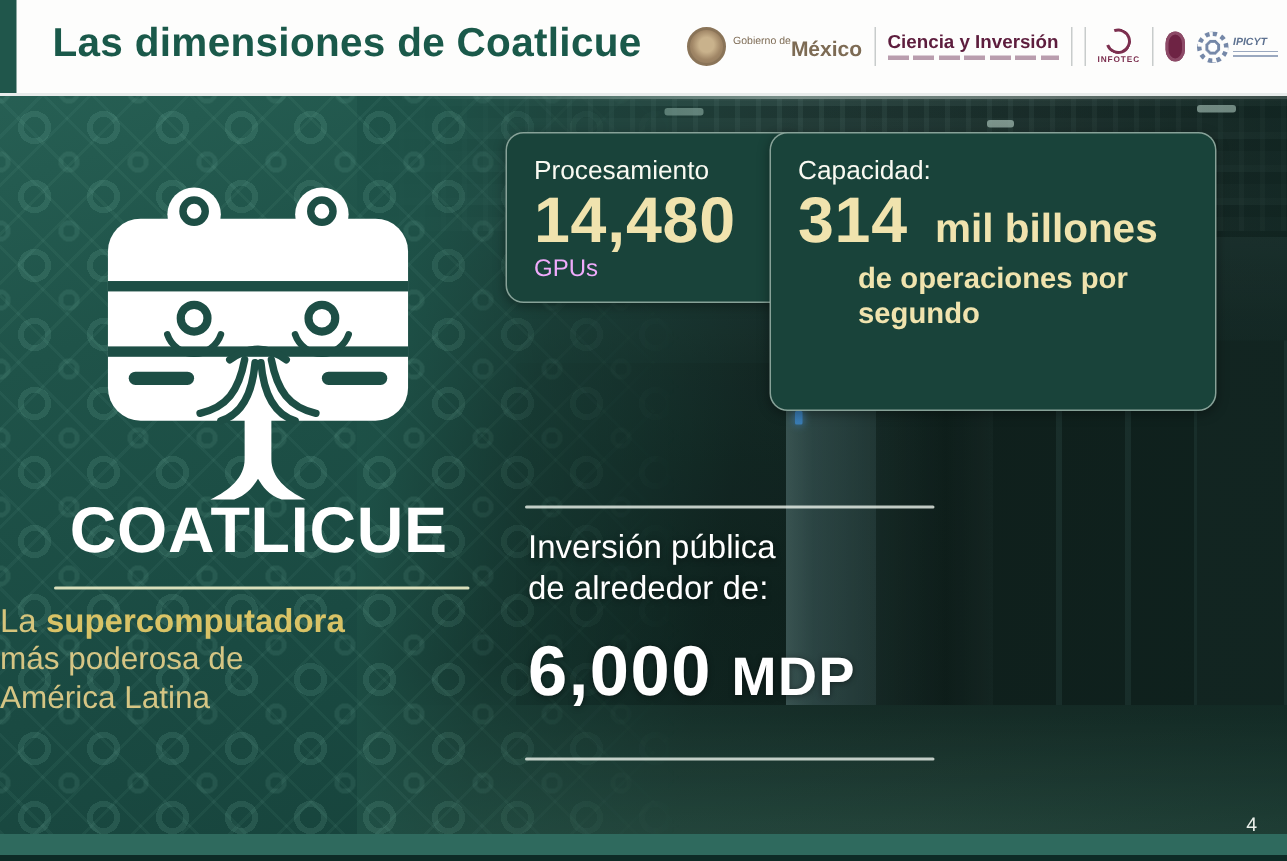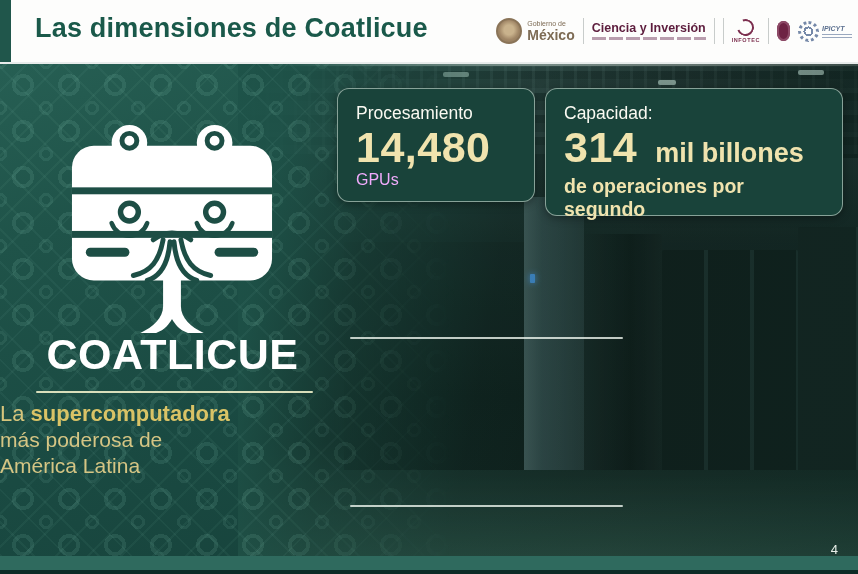--- a/index.html
+++ b/index.html
@@ -9,21 +9,21 @@
     background:linear-gradient(160deg,#296357 0%,#1f5349 28%,#1a4a42 55%,#143d36 100%);
   }
   
   .header{position:absolute;left:0;top:0;width:858px;height:62px;background:#fdfdfc;border-bottom:2px solid #e8eceb;}
   .header-bar{position:absolute;left:0;top:0;width:11px;height:62px;background:#20564b;}
   .page-title{position:absolute;left:35px;top:13px;font-size:27px;font-weight:700;color:#1a594a;letter-spacing:.2px;}
   .logos{position:absolute;right:6px;top:0;height:62px;display:flex;align-items:center;gap:8px;}
   .logo-sep{width:1px;height:26px;background:#c8cccb;}
   .gob{display:flex;align-items:center;gap:5px;}
   .gob-seal{width:22px;height:22px;border-radius:50%;border:2px solid #8a7458;background:radial-gradient(circle at 50% 45%,#c9b28c 0 30%,#a08666 60%,#8a7458 100%);}
-  .gob-text{display:flex;flex-direction:column;line-height:1;color:#7d6b54;}
+  .gob-text{display:flex;flex-direction:row;line-height:1;color:#7d6b54;}
   .gob-line1{font-size:7px;}
   .gob-line2{font-size:14px;font-weight:700;margin-top:1px;}
   .wordmark{display:flex;flex-direction:column;line-height:1.05;}
   .wordmark .wm-label{font-size:12.5px;font-weight:700;color:#5d1d3d;}
   .wm-subbar{height:3px;margin-top:2px;background:repeating-linear-gradient(to right,#a8859a 0 14px,transparent 14px 17px);opacity:.8;}
   .infotec{display:flex;flex-direction:column;align-items:center;line-height:1;color:#7c2f4f;}
   .infotec-swirl{width:13px;height:13px;border-radius:50%;border:2.5px solid #7c2f4f;border-left-color:transparent;transform:rotate(25deg);}
   .infotec-label{font-size:5.5px;font-weight:700;letter-spacing:.6px;margin-top:2px;}
   .seal{width:13px;height:20px;border-radius:50%/40%;background:#6e2344;box-shadow:inset 0 0 0 2px #8d4a67;}
   .ipicyt{display:flex;align-items:center;gap:3px;color:#5d7190;}
@@ -65,27 +65,27 @@
   
   .brand-icon{position:absolute;left:68px;top:110px;width:208px;height:228px;}
   .brand-name{position:absolute;left:0;top:330px;width:345px;text-align:center;color:#ffffff;font-size:43px;font-weight:800;letter-spacing:0.5px;}
   .brand-divider{position:absolute;left:36px;top:391px;width:277px;height:2px;background:#e9ecc6;opacity:.92;border-radius:1px;}
   .tagline{position:absolute;left:0;top:401px;width:345px;color:#d6c57c;font-size:22px;line-height:1.2;}
   .tagline .bold{font-weight:700;color:#d9c366;}
   .tagline-sub{font-size:21px;color:#d5c584;}
   
   .stat-box{position:absolute;background:#19433a;border:1.5px solid rgba(225,240,230,.55);border-radius:12px;box-shadow:0 2px 8px rgba(0,0,0,.35);color:#fff;padding:14px 18px;box-sizing:border-box;}
   .box-processing{left:337px;top:88px;width:198px;height:114px;}
-  .box-capacity{left:545px;top:88px;width:298px;height:128px;}
+  .box-capacity{left:513px;top:88px;width:298px;height:186px;}
   .stat-label{font-size:17.5px;font-weight:400;color:#fafaf2;}
   .stat-value{font-size:43px;font-weight:800;color:#f0e3ae;line-height:1.1;letter-spacing:.5px;}
   .stat-unit{font-size:16px;font-weight:400;color:#f0abfc;line-height:1.1;}
   .cap-row{display:flex;align-items:baseline;gap:18px;}
   .cap-suffix{font-size:27px;font-weight:700;color:#f0e3ae;}
-  .cap-desc{font-size:19.5px;font-weight:700;color:#f0e3ae;margin-top:4px;}
+  .cap-desc{font-size:19.5px;font-weight:700;color:#f0e3ae;margin-top:4px;margin-left:40px;}
   
   .inv-rule{position:absolute;left:350px;width:273px;height:2px;background:rgba(238,245,238,.8);border-radius:1px;}
   .inv-rule-top{top:337px;}
   .inv-rule-bottom{top:505px;}
   .investment{position:absolute;left:352px;top:352px;color:#fff;text-shadow:0 1px 4px rgba(0,0,0,.45);}
   .inv-label{font-size:22px;line-height:1.22;font-weight:400;}
   .inv-value-row{display:flex;align-items:baseline;gap:13px;margin-top:13px;}
   .inv-value{font-size:47px;font-weight:800;letter-spacing:1px;}
   .inv-unit{font-size:36px;font-weight:800;letter-spacing:1px;}
   
@@ -159,20 +159,28 @@
   <div class="stat-box box-capacity">
     <div class="stat-label">Capacidad:</div>
     <div class="cap-row">
       <span class="stat-value">314</span>
       <span class="cap-suffix">mil billones</span>
     </div>
     <div class="cap-desc">de operaciones por segundo</div>
   </div>
 
   <div class="inv-rule inv-rule-top"></div>
+  <div class="investment">
+    <div class="inv-label">Inversión pública</div>
+    <div class="inv-label">de alrededor de:</div>
+    <div class="inv-value-row">
+      <span class="inv-value">6,000</span>
+      <span class="inv-unit">MDP</span>
+    </div>
+  </div>
   <div class="inv-rule inv-rule-bottom"></div>
 
   <div class="footer-strip"></div>
   <div class="footer-edge"></div>
   <div class="page-number">4</div>
 
   <div class="header">
     <div class="header-bar"></div>
     <div class="page-title">Las dimensiones de Coatlicue</div>
     <div class="logos">

